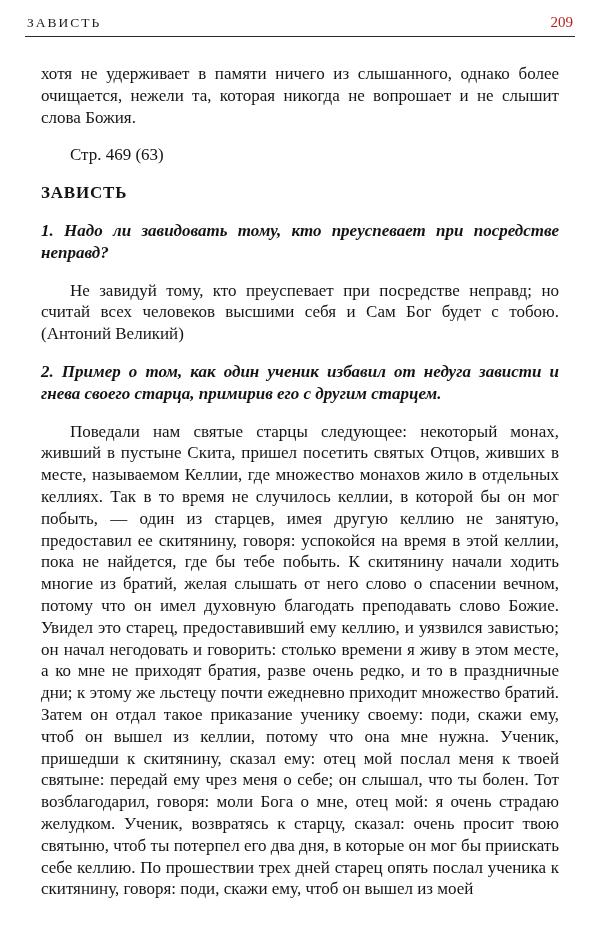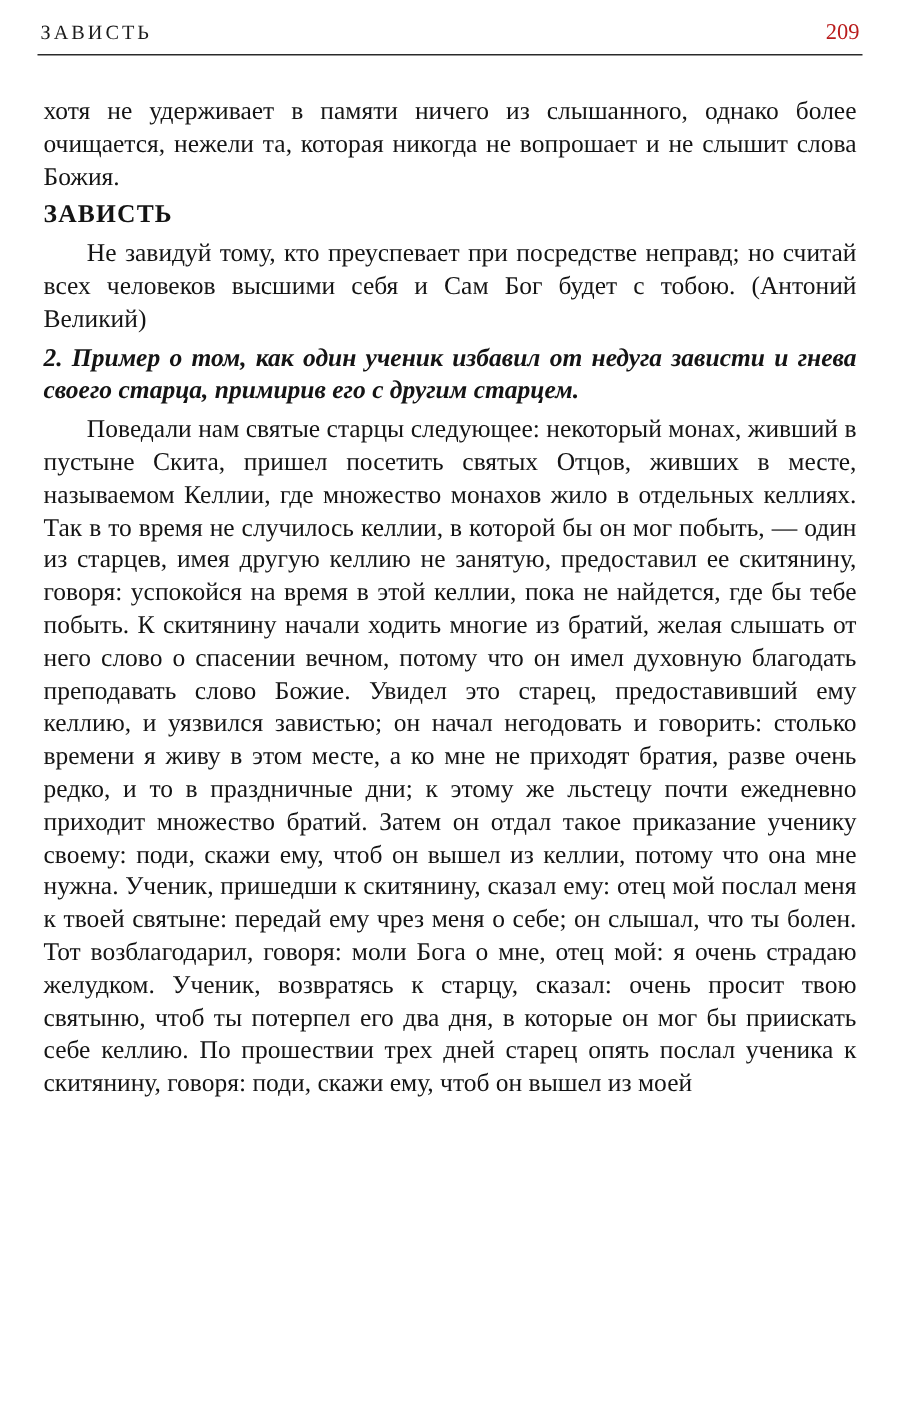--- a/index.html
+++ b/index.html
@@ -36,21 +36,21 @@
     font-size: 15px;
     color: #b91c1c;
   }
   .head-rule {
     border: 0;
     border-top: 1.6px solid #2a2a2a;
     margin: 0 0 26px 0;
   }
   
   .text p, .text h2, .text h3 {
-    margin: 4px;
+    margin: 16px;
     font-size: 17px;
     line-height: 21.8px;
     text-align: justify;
   }
   .cont {
     text-indent: 0;
   }
   .para {
     text-indent: 1.7em;
   }
@@ -80,23 +80,25 @@
     <span class="running-title">ЗАВИСТЬ</span>
     <span class="page-number">209</span>
   </header>
 
   <hr class="head-rule">
 
   <main class="text">
 
     <p class="cont">хотя не удерживает в памяти ничего из слышанного, однако более очищается, нежели та, которая никогда не вопрошает и не слышит слова Божия.</p>
 
+    <p class="ref">Стр. 469 (63)</p>
 
     <h2 class="section-title">ЗАВИСТЬ</h2>
 
+    <h3 class="question">1. Надо ли завидовать тому, кто преуспевает при посредстве неправд?</h3>
 
     <p class="para">Не завидуй тому, кто преуспевает при посредстве неправд; но считай всех человеков высшими себя и Сам Бог будет с тобою. (Антоний Великий)</p>
 
 
     <h3 class="question">2. Пример о том, как один ученик избавил от недуга зависти и гнева своего старца, примирив его с другим старцем.</h3>
 
     <p class="para">Поведали нам святые старцы следующее: некоторый монах, живший в пустыне Скита, пришел посетить святых Отцов, живших в месте, называемом Келлии, где множество монахов жило в отдельных келлиях. Так в то время не случилось келлии, в которой бы он мог побыть, — один из старцев, имея другую келлию не занятую, предоставил ее скитянину, говоря: успокойся на время в этой келлии, пока не найдется, где бы тебе побыть. К скитянину начали ходить многие из братий, желая слышать от него слово о спасении вечном, потому что он имел духовную благодать преподавать слово Божие. Увидел это старец, предоставивший ему келлию, и уязвился завистью; он начал негодовать и говорить: столько времени я живу в этом месте, а ко мне не приходят братия, разве очень редко, и то в праздничные дни; к этому же льстецу почти ежедневно приходит множество братий. Затем он отдал такое приказание ученику своему: поди, скажи ему, чтоб он вышел из келлии, потому что она мне нужна. Ученик, пришедши к скитянину, сказал ему: отец мой послал меня к твоей святыне: передай ему чрез меня о себе; он слышал, что ты болен. Тот возблагодарил, говоря: моли Бога о мне, отец мой: я очень страдаю желудком. Ученик, возвратясь к старцу, сказал: очень просит твою святыню, чтоб ты потерпел его два дня, в которые он мог бы приискать себе келлию. По прошествии трех дней старец опять послал ученика к скитянину, говоря: поди, скажи ему, чтоб он вышел из моей</p>
 
   </main>
 </div>

